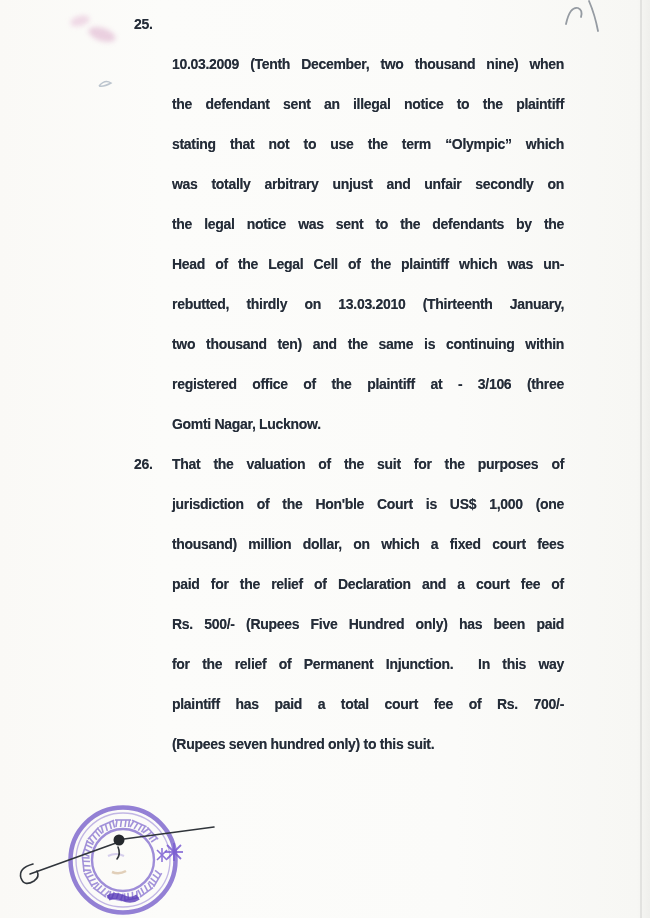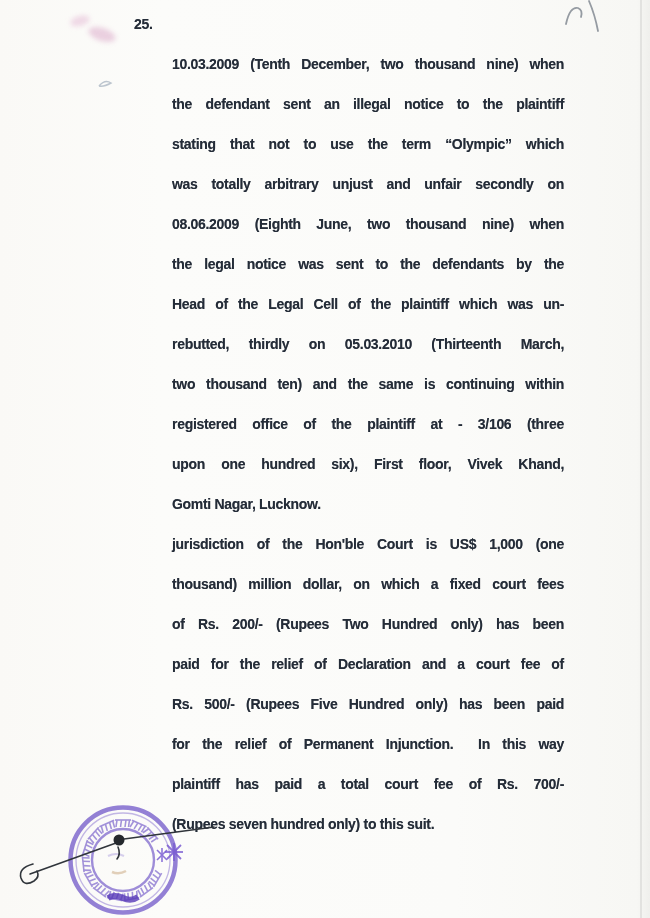--- a/index.html
+++ b/index.html
@@ -47,31 +47,29 @@
 
   <div class="smudge s1"></div>
   <div class="smudge s2"></div>
 
   <div class="text-col">
       <div class="line"><span class="pnum">25.</span></div>
       <div class="line"><span>10.03.2009 (Tenth December, two thousand nine) when</span></div>
       <div class="line"><span>the defendant sent an illegal notice to the plaintiff</span></div>
       <div class="line"><span>stating that not to use the term “Olympic” which</span></div>
       <div class="line"><span>was totally arbitrary unjust and unfair secondly on</span></div>
-      <div class="line"><span>08.06.2009 (Eighth June, two thousand nine) when</span></div>
       <div class="line"><span>the legal notice was sent to the defendants by the</span></div>
       <div class="line"><span>Head of the Legal Cell of the plaintiff which was un-</span></div>
-      <div class="line"><span>rebutted, thirdly on 05.03.2010 (Thirteenth March,</span></div>
+      <div class="line"><span>rebutted, thirdly on 13.03.2010 (Thirteenth January,</span></div>
       <div class="line"><span>two thousand ten) and the same is continuing within</span></div>
       <div class="line"><span>registered office of the plaintiff at - 3/106 (three</span></div>
-      <div class="line"><span>upon one hundred six), First floor, Vivek Khand,</span></div>
       <div class="line last"><span>Gomti Nagar, Lucknow.</span></div>
+      <div class="line"><span class="pnum">26.</span><span>That the valuation of the suit for the purposes of</span></div>
       <div class="line"><span>jurisdiction of the Hon'ble Court is US$ 1,000 (one</span></div>
       <div class="line"><span>thousand) million dollar, on which a fixed court fees</span></div>
-      <div class="line"><span>of Rs. 200/- (Rupees Two Hundred only) has been</span></div>
       <div class="line"><span>paid for the relief of Declaration and a court fee of</span></div>
       <div class="line"><span>Rs. 500/- (Rupees Five Hundred only) has been paid</span></div>
       <div class="line"><span>for the relief of Permanent Injunction.&nbsp;&nbsp;In this way</span></div>
       <div class="line"><span>plaintiff has paid a total court fee of Rs. 700/-</span></div>
       <div class="line last"><span>(Rupees seven hundred only) to this suit.</span></div>
     </div>
 
   <div class="stamp-wrap">
     <svg width="130" height="120" viewBox="0 0 130 120">
       <g stroke="#6b51c6" fill="none">

